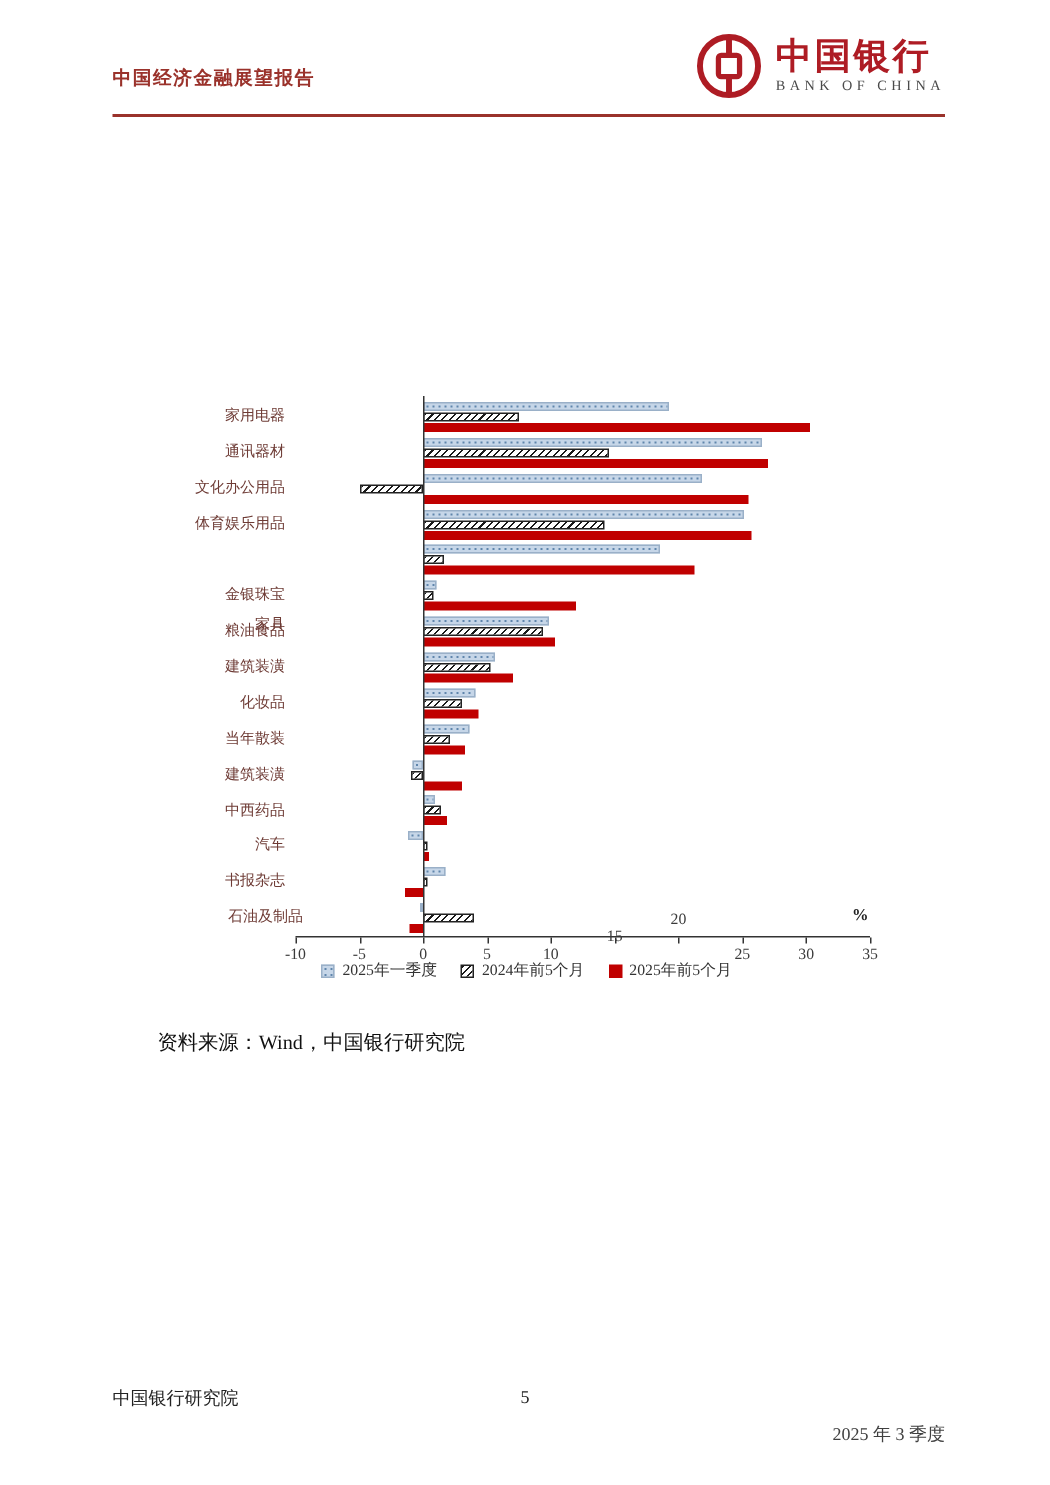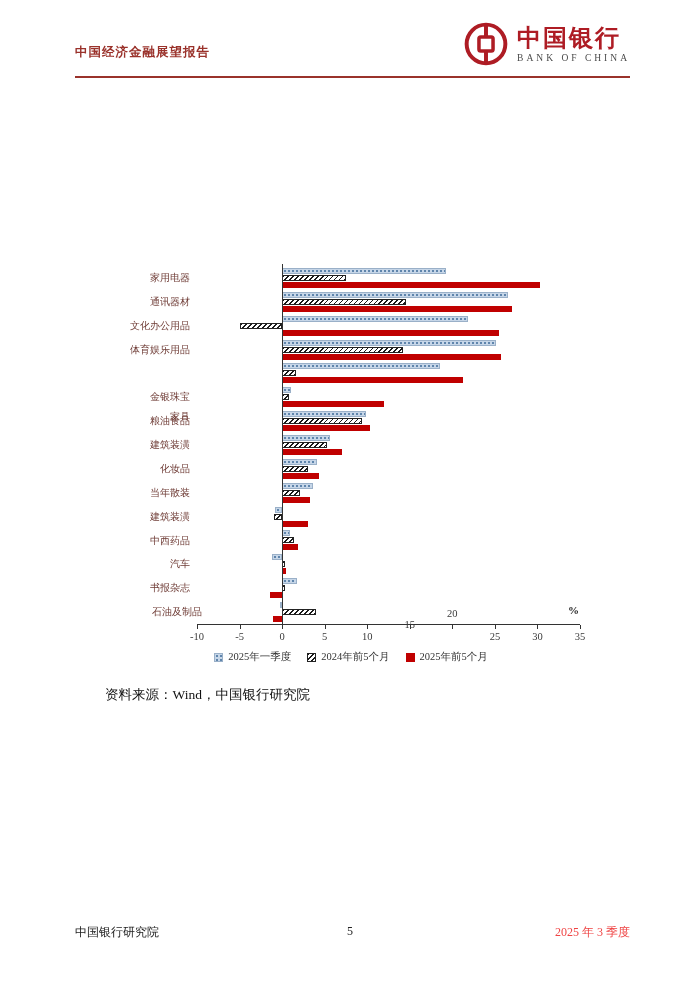--- a/index.html
+++ b/index.html
@@ -35,21 +35,21 @@
   .unit-label { position:absolute; font-size:11px; font-weight:700; color:#222; }
   .legend { position:absolute; left:0; right:0; display:flex; justify-content:center; gap:16px; align-items:center; }
   .legend-item { display:flex; align-items:center; gap:5px; font-size:10.5px; color:#333; }
   .swatch { width:9px; height:9px; display:inline-block; }
 
   .source-line { position:absolute; left:105px; top:686px; font-size:13.5px; color:#111; }
 
   
   .footer-left { position:absolute; left:75px; top:924px; font-size:12px; color:#222; }
   .footer-page { position:absolute; left:0; right:0; top:924px; text-align:center; font-size:12px; color:#222; }
-  .footer-right { position:absolute; right:70px; top:924px; font-size:12px; color:#ef4444; }
+  .footer-right { position:absolute; right:70px; top:948px; font-size:12px; color:#404040; }
 </style>
 </head>
 <body>
 
 <div class="page">
 
   <div class="report-title">中国经济金融展望报告</div>
   <div class="logo-block">
     <svg class="logo-emblem" viewBox="0 0 100 100" aria-hidden="true">
       <circle cx="50" cy="50" r="44" fill="none" stroke="#ae1c24" stroke-width="9"></circle>
@@ -61,21 +61,21 @@
       <div class="logo-text-cn">中国银行</div>
       <div class="logo-text-en">BANK OF CHINA</div>
     </div>
   </div>
   <div class="header-rule"></div>
 
 
 
   <div class="chart" id="chart">
     <div class="unit-label" id="unitLabel" style="left: 493px; top: 352px;">%</div>
-    <div class="legend" id="legend" style="top: 398px;">
+    <div class="legend" id="legend" style="top: 388px;">
         <div class="legend-item">
           <span class="swatch fill-dotted-blue"></span>
           <span>2025年一季度</span>
         </div>
         <div class="legend-item">
           <span class="swatch fill-hatched"></span>
           <span>2024年前5个月</span>
         </div>
         <div class="legend-item">
           <span class="swatch fill-solid-red"></span>

